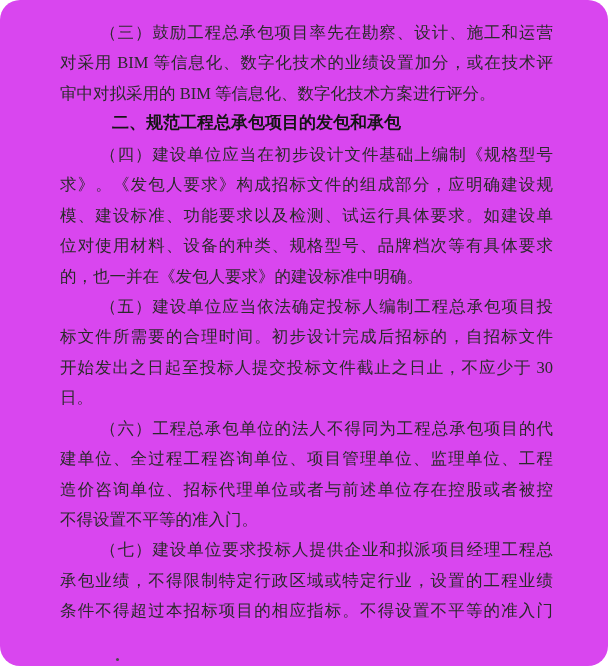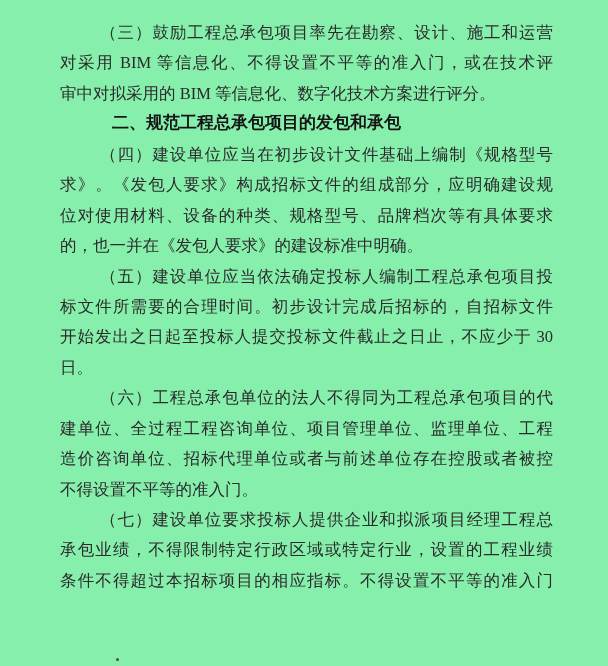--- a/index.html
+++ b/index.html
@@ -1,23 +1,24 @@
 <!DOCTYPE html>
 <html><head>
 <meta charset="utf-8">
 <style>
   * { margin: 0; padding: 0; box-sizing: border-box; }
   html, body { background: #ffffff; }
   .page {
     position: relative;
     width: 608px;
     height: 666px;
-    background: #86efac;
+    background: #d946ef;
     overflow: hidden;
     font-family: "Liberation Serif", "DejaVu Serif", serif;
+    border-radius: 20px;
   }
   .content {
     position: absolute;
     left: 60px;
     top: 18px;
     width: 493px;
   }
   .line {
     width: 493px;
     height: 30.45px;
@@ -54,25 +55,26 @@
     background: #4a4a4a;
     border-radius: 50%;
   }
 </style>
 </head>
 <body>
 
 <div class="page">
   <div class="content">
       <div class="line body indent">（三）鼓励工程总承包项目率先在勘察、设计、施工和运营</div>
-      <div class="line body">对采用 BIM 等信息化、不得设置不平等的准入门，或在技术评</div>
+      <div class="line body">对采用 BIM 等信息化、数字化技术的业绩设置加分，或在技术评</div>
       <div class="line body-end">审中对拟采用的 BIM 等信息化、数字化技术方案进行评分。</div>
       <div class="line heading">二、规范工程总承包项目的发包和承包</div>
       <div class="line body indent">（四）建设单位应当在初步设计文件基础上编制《规格型号</div>
       <div class="line body">求》。《发包人要求》构成招标文件的组成部分，应明确建设规</div>
+      <div class="line body">模、建设标准、功能要求以及检测、试运行具体要求。如建设单</div>
       <div class="line body">位对使用材料、设备的种类、规格型号、品牌档次等有具体要求</div>
       <div class="line body-end">的，也一并在《发包人要求》的建设标准中明确。</div>
       <div class="line body indent">（五）建设单位应当依法确定投标人编制工程总承包项目投</div>
       <div class="line body">标文件所需要的合理时间。初步设计完成后招标的，自招标文件</div>
       <div class="line body">开始发出之日起至投标人提交投标文件截止之日止，不应少于 30</div>
       <div class="line body-end">日。</div>
       <div class="line body indent">（六）工程总承包单位的法人不得同为工程总承包项目的代</div>
       <div class="line body">建单位、全过程工程咨询单位、项目管理单位、监理单位、工程</div>
       <div class="line body">造价咨询单位、招标代理单位或者与前述单位存在控股或者被控</div>
       <div class="line body-end">不得设置不平等的准入门。</div>

